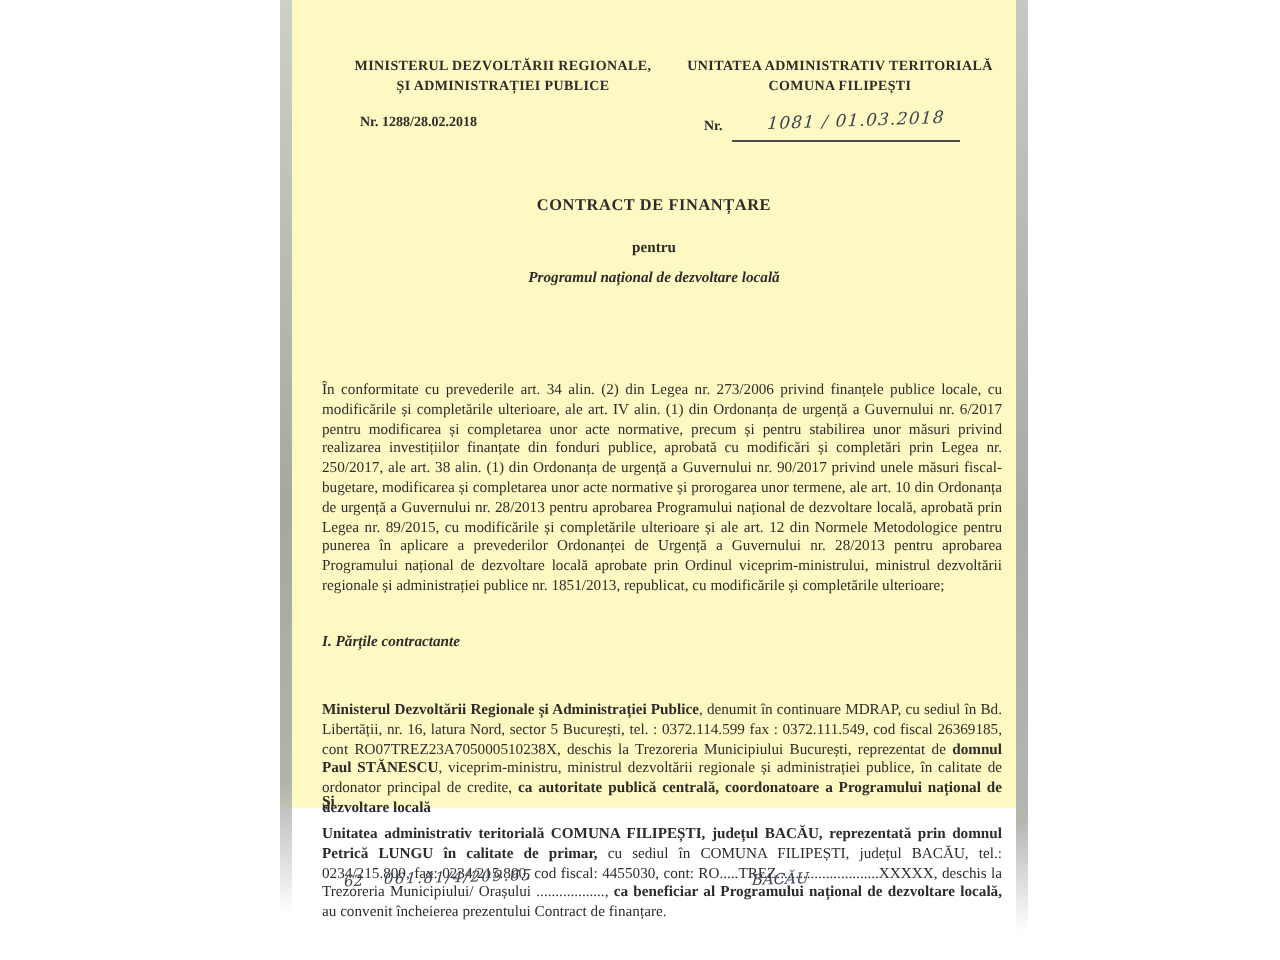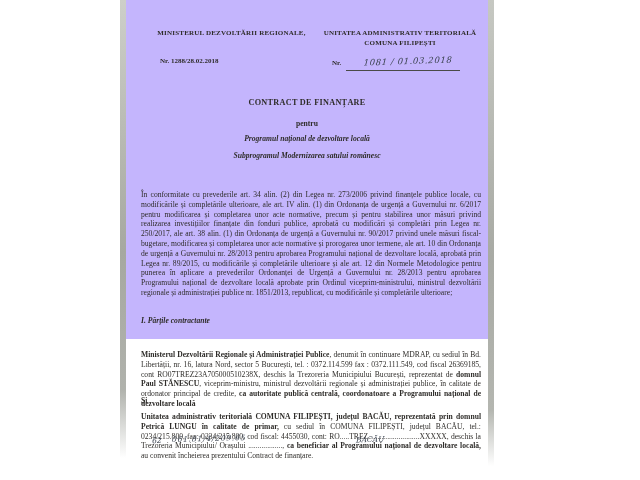--- a/index.html
+++ b/index.html
@@ -1,18 +1,18 @@
 <!DOCTYPE html>
 <html><head>
 <meta charset="utf-8">
 <style>
   html,body{margin:0;padding:0;background:#fff;}
   .stage{position:relative;width:640px;height:480px;background:#ffffff;overflow:hidden;
          font-family:"Liberation Serif", serif;color:#2e2c29;}
-  .page{position:absolute;left:120px;top:0;width:374px;height:339px;background:#c4b5fd;}
+  .page{position:absolute;left:140px;top:0;width:374px;height:404px;background:#fef9c3;}
   .edge{position:absolute;top:0;}
   .edge-left{left:0;width:6px;height:458px;
     background:linear-gradient(#cdcfc9, #a6a8a0 55%, #b0b2ac 85%, rgba(176,178,172,0));}
   .edge-right{right:0;width:6px;height:466px;
     background:linear-gradient(#c6c8c2, #a8aaa4 55%, #b4b6b0 88%, rgba(180,182,176,0));}
 
   .hcol{position:absolute;text-align:center;font-weight:bold;font-size:7px;line-height:10px;letter-spacing:.2px;}
   .hcol-left{left:24px;top:28px;width:175px;}
   .hcol-right{left:194px;top:28px;width:172px;}
   .regno{position:absolute;left:40px;top:57px;font-weight:bold;font-size:7px;}
@@ -47,35 +47,35 @@
 </head>
 <body>
 
 <div class="stage">
   <div class="page">
     <div class="edge edge-left"></div>
     <div class="edge edge-right"></div>
 
     <div class="hcol hcol-left">
       <div>MINISTERUL DEZVOLTĂRII REGIONALE,</div>
+      <div>ȘI ADMINISTRAȚIEI PUBLICE</div>
     </div>
     <div class="regno">Nr. 1288/28.02.2018</div>
 
     <div class="hcol hcol-right">
       <div>UNITATEA ADMINISTRATIV TERITORIALĂ</div>
       <div>COMUNA FILIPEȘTI</div>
     </div>
     <div class="nrlabel">Nr.</div>
     <div class="nrline"></div>
     <div class="hw hw-regno">1081 / 01.03.2018</div>
 
     <div class="tblock t-main">CONTRACT DE FINANȚARE</div>
     <div class="tblock t-pentru">pentru</div>
     <div class="tblock t-italic t-program">Programul național de dezvoltare locală</div>
-    <div class="tblock t-italic t-subprogram">Subprogramul Modernizarea satului românesc</div>
 
     <div class="body-text p1">În conformitate cu prevederile art. 34 alin. (2) din Legea nr. 273/2006 privind finanțele publice locale, cu modificările și completările ulterioare, ale  art. IV alin. (1) din Ordonanța de urgență a Guvernului nr. 6/2017 pentru modificarea și completarea unor acte normative, precum și pentru stabilirea unor măsuri privind realizarea investițiilor finanțate din fonduri publice, aprobată cu modificări și completări prin Legea nr. 250/2017, ale art. 38 alin. (1) din Ordonanța de urgență a Guvernului nr. 90/2017 privind unele măsuri fiscal-bugetare, modificarea și completarea unor acte normative și prorogarea unor termene, ale art. 10 din Ordonanța de urgență a Guvernului nr. 28/2013 pentru aprobarea Programului național de dezvoltare locală, aprobată prin Legea nr. 89/2015, cu modificările și completările ulterioare și ale art. 12 din Normele Metodologice pentru punerea în aplicare a prevederilor Ordonanței de Urgență a Guvernului nr. 28/2013 pentru aprobarea Programului național de dezvoltare locală aprobate prin Ordinul viceprim-ministrului, ministrul dezvoltării regionale și administrației publice nr. 1851/2013, republicat, cu modificările și completările ulterioare;</div>
 
     <div class="sec1">I. Părțile contractante</div>
 
     <div class="body-text p2"><span class="b">Ministerul Dezvoltării Regionale și Administrației Publice</span><span>, denumit în continuare MDRAP, cu sediul în Bd. Libertății, nr. 16, latura Nord, sector 5 București, tel. : 0372.114.599 fax : 0372.111.549, cod fiscal 26369185, cont RO07TREZ23A705000510238X, deschis la Trezoreria Municipiului București, reprezentat de </span><span class="b">domnul Paul STĂNESCU</span><span>, viceprim-ministru, ministrul dezvoltării regionale și administrației publice, în calitate de ordonator principal de credite, </span><span class="b">ca autoritate publică centrală, coordonatoare a Programului național de dezvoltare locală</span></div>
 
     <div class="si">Și</div>
 
     <div class="body-text p3"><span class="b">Unitatea administrativ teritorială COMUNA FILIPEȘTI, județul BACĂU, reprezentată prin domnul Petrică LUNGU în calitate de primar,</span><span> cu sediul în COMUNA FILIPEȘTI, județul BACĂU, tel.: 0234/215.800, fax: 0234/215.800, cod fiscal: 4455030, cont: RO.....TREZ...........................XXXXX, deschis la Trezoreria Municipiului/ Orașului .................., </span><span class="b">ca beneficiar al Programului național de dezvoltare locală,</span><span> au convenit încheierea prezentului Contract de finanțare.</span></div>

